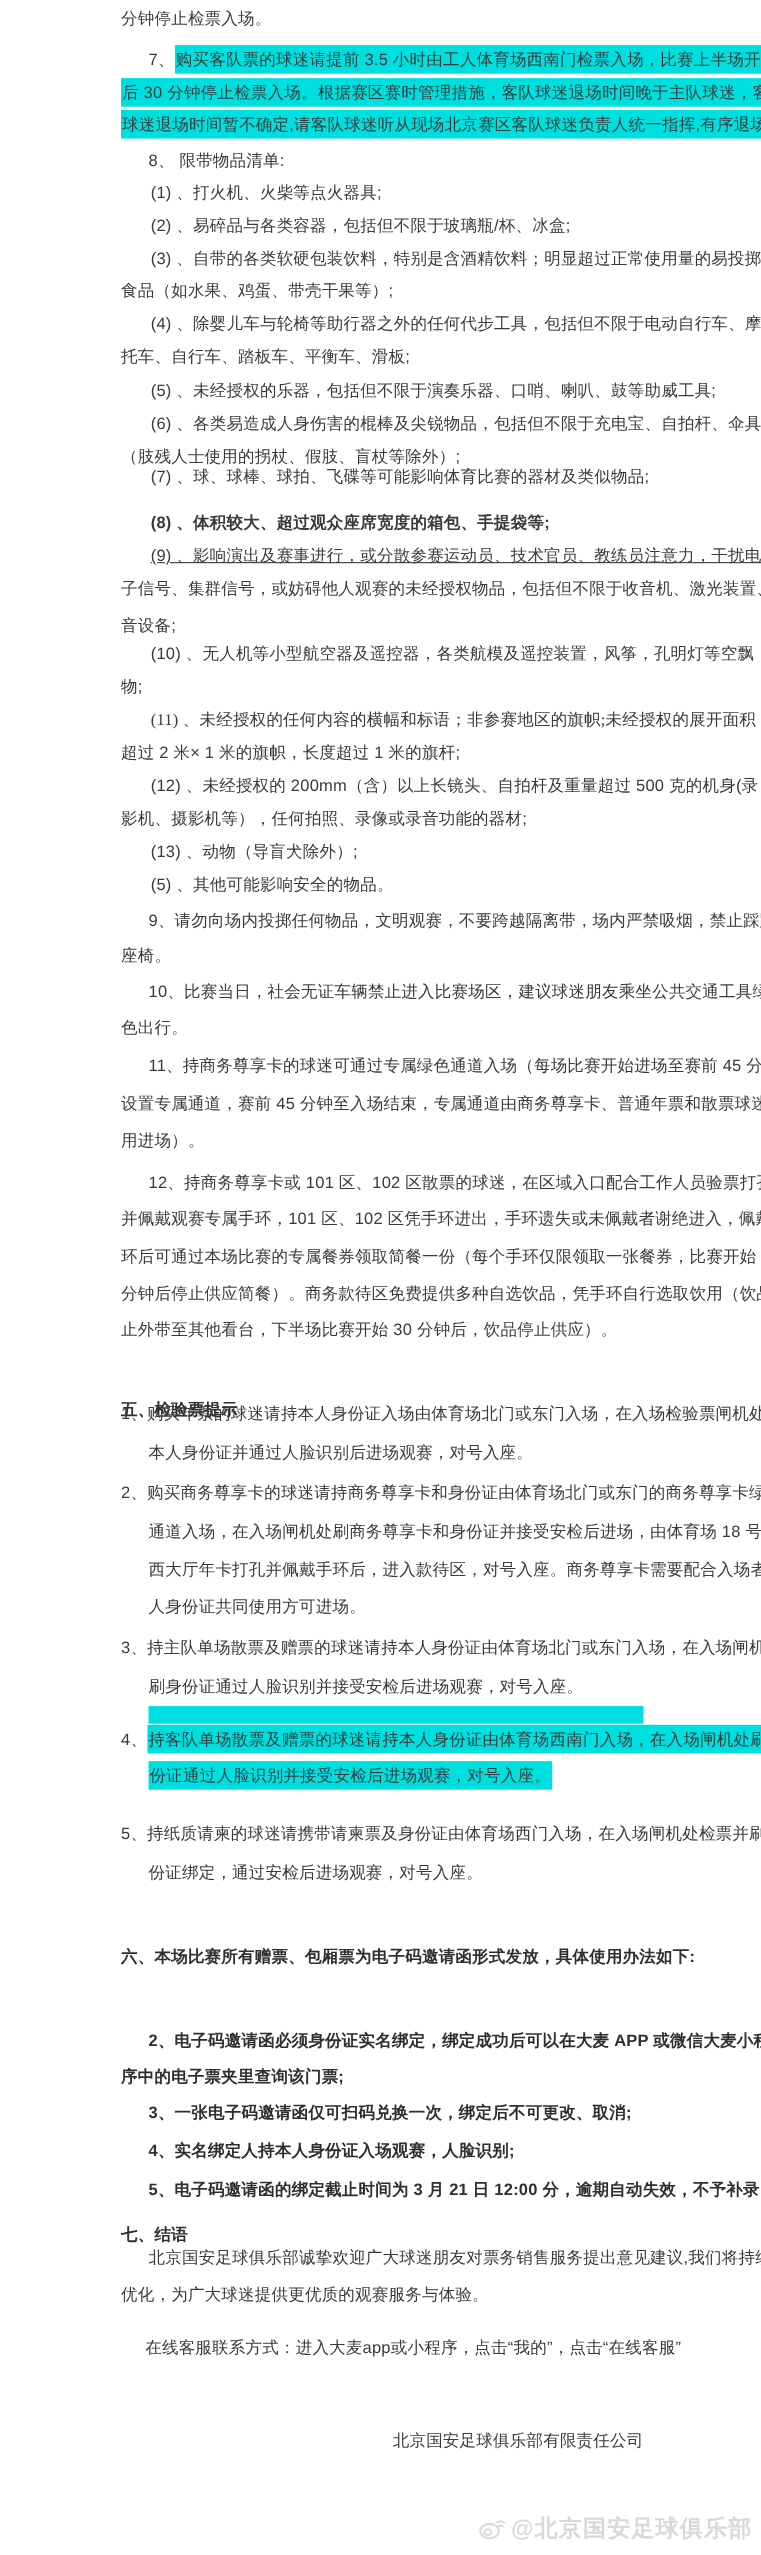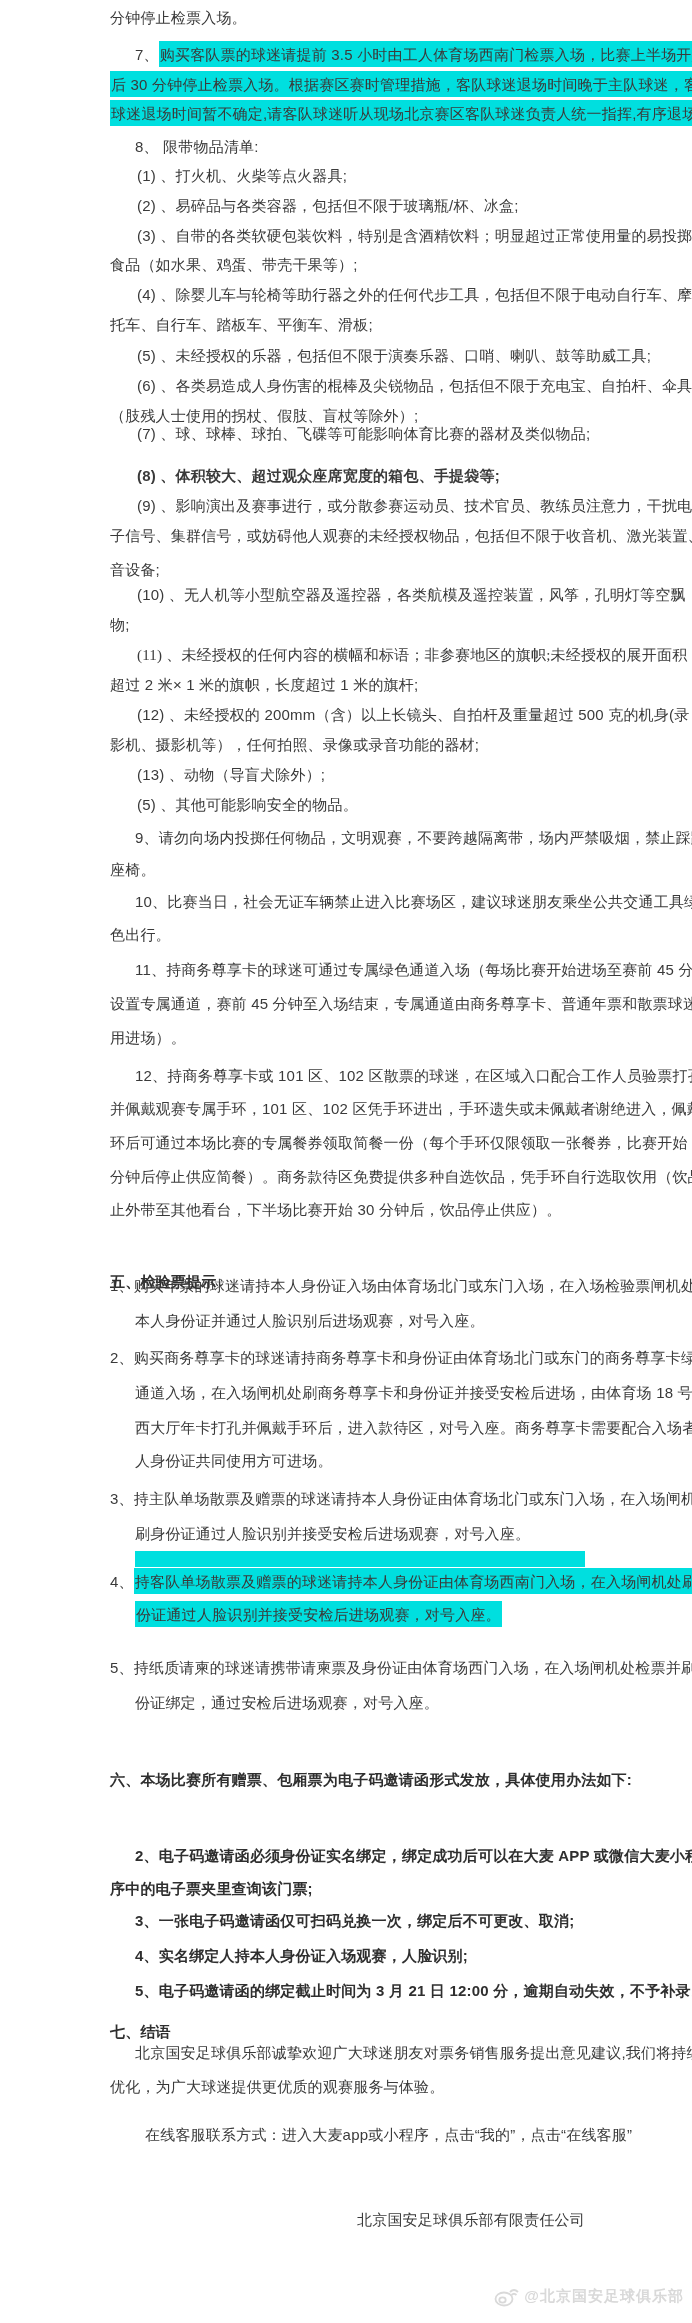--- a/index.html
+++ b/index.html
@@ -31,21 +31,21 @@
   }
   .hl-bar {
     position: absolute;
     background: var(--hl-color, #00dfdf);
   }
   .watermark {
     position: absolute;
     right: 8px; top: 2284px;
     display: flex; align-items: center; gap: 4px;
     color: var(--wm-color, #d9d9d9);
-    font-size: 15px; font-weight: 700;
+    font-size: 21px; font-weight: 700;
     letter-spacing: 1px;
     user-select: none;
   }
   .watermark svg { display: block; }
 </style>
 </head>
 <body style="--page-bg: #ffffff; --text-color: #3a3a3a; --bold-color: #2f2f2f; --hl-color: #00dfdf; --wm-color: #d9d9d9;">
 
 <div class="page">
   <div class="watermark">
@@ -69,21 +69,21 @@
     <div class="line" style="left: 137px; top: 196px;"><span>(2) 、易碎品与各类容器，包括但不限于玻璃瓶/杯、冰盒;</span></div>
     <div class="line fill" style="left: 137px; top: 226px; width: 448px;"><span>(3) 、自带的各类软硬包装饮料，特别是含酒精饮料；明显超过正常使用量的易投掷</span></div>
     <div class="line" style="left: 110px; top: 255px;"><span>食品（如水果、鸡蛋、带壳干果等）;</span></div>
     <div class="line fill" style="left: 137px; top: 285px; width: 448px;"><span>(4) 、除婴儿车与轮椅等助行器之外的任何代步工具，包括但不限于电动自行车、摩</span></div>
     <div class="line" style="left: 110px; top: 315px;"><span>托车、自行车、踏板车、平衡车、滑板;</span></div>
     <div class="line" style="left: 137px; top: 346px;"><span>(5) 、未经授权的乐器，包括但不限于演奏乐器、口哨、喇叭、鼓等助威工具;</span></div>
     <div class="line fill" style="left: 137px; top: 376px; width: 448px;"><span>(6) 、各类易造成人身伤害的棍棒及尖锐物品，包括但不限于充电宝、自拍杆、伞具</span></div>
     <div class="line" style="left: 110px; top: 406px;"><span>（肢残人士使用的拐杖、假肢、盲杖等除外）;</span></div>
     <div class="line" style="left: 137px; top: 424px;"><span>(7) 、球、球棒、球拍、飞碟等可能影响体育比赛的器材及类似物品;</span></div>
     <div class="line" style="left: 137px; top: 466px; font-weight: bold;"><span>(8) 、体积较大、超过观众座席宽度的箱包、手提袋等;</span></div>
-    <div class="line fill" style="left: 137px; top: 496px; width: 448px;"><span>(9) 、影响演出及赛事进行，或分散参赛运动员、技术官员、教练员注意力，干扰电</span></div>
+    <div class="line fill" style="left: 137px; top: 496px; width: 448px; text-decoration: underline;"><span>(9) 、影响演出及赛事进行，或分散参赛运动员、技术官员、教练员注意力，干扰电</span></div>
     <div class="line fill" style="left: 110px; top: 526px; width: 475px;"><span>子信号、集群信号，或妨碍他人观赛的未经授权物品，包括但不限于收音机、激光装置、扩</span></div>
     <div class="line" style="left: 110px; top: 560px;"><span>音设备;</span></div>
     <div class="line fill" style="left: 137px; top: 585px; width: 448px;"><span>(10) 、无人机等小型航空器及遥控器，各类航模及遥控装置，风筝，孔明灯等空飘</span></div>
     <div class="line" style="left: 110px; top: 615px;"><span>物;</span></div>
     <div class="line fill" style="left: 137px; top: 645px; width: 448px; font-family: Liberation Serif, serif;"><span>(11) 、未经授权的任何内容的横幅和标语；非参赛地区的旗帜;未经授权的展开面积</span></div>
     <div class="line" style="left: 110px; top: 675px;"><span>超过 2 米× 1 米的旗帜，长度超过 1 米的旗杆;</span></div>
     <div class="line fill" style="left: 137px; top: 705px; width: 448px;"><span>(12) 、未经授权的 200mm（含）以上长镜头、自拍杆及重量超过 500 克的机身(录</span></div>
     <div class="line" style="left: 110px; top: 735px;"><span>影机、摄影机等），任何拍照、录像或录音功能的器材;</span></div>
     <div class="line" style="left: 137px; top: 765px;"><span>(13) 、动物（导盲犬除外）;</span></div>
     <div class="line" style="left: 137px; top: 795px;"><span>(5) 、其他可能影响安全的物品。</span></div>
@@ -114,15 +114,15 @@
     <div class="line" style="left: 135px; top: 1693px;"><span>份证绑定，通过安检后进场观赛，对号入座。</span></div>
     <div class="line bold" style="left: 110px; top: 1740px;"><span>六、本场比赛所有赠票、包厢票为电子码邀请函形式发放，具体使用办法如下:</span></div>
     <div class="line bold fill" style="left: 135px; top: 1816px; width: 450px;"><span>2、电子码邀请函必须身份证实名绑定，绑定成功后可以在大麦 APP 或微信大麦小程</span></div>
     <div class="line bold" style="left: 110px; top: 1849px;"><span>序中的电子票夹里查询该门票;</span></div>
     <div class="line bold" style="left: 135px; top: 1881px;"><span>3、一张电子码邀请函仅可扫码兑换一次，绑定后不可更改、取消;</span></div>
     <div class="line bold" style="left: 135px; top: 1916px; text-align: right;"><span>4、实名绑定人持本人身份证入场观赛，人脸识别;</span></div>
     <div class="line bold" style="left: 135px; top: 1951px;"><span>5、电子码邀请函的绑定截止时间为 3 月 21 日 12:00 分，逾期自动失效，不予补录。</span></div>
     <div class="line bold" style="left: 110px; top: 1992px;"><span>七、结语</span></div>
     <div class="line fill" style="left: 135px; top: 2043px; width: 450px;"><span>北京国安足球俱乐部诚挚欢迎广大球迷朋友对票务销售服务提出意见建议,我们将持续</span></div>
     <div class="line" style="left: 110px; top: 2077px;"><span>优化，为广大球迷提供更优质的观赛服务与体验。</span></div>
-    <div class="line" style="left: 145px; top: 2125px;"><span>在线客服联系方式：进入大麦app或小程序，点击“我的”，点击“在线客服”</span></div>
+    <div class="line" style="left: 132px; top: 2125px;"><span>在线客服联系方式：进入大麦app或小程序，点击“我的”，点击“在线客服”</span></div>
     <div class="line right" style="left: 110px; top: 2210px; width: 475px;"><span>北京国安足球俱乐部有限责任公司</span></div>
   </div>
 
 </body></html>

